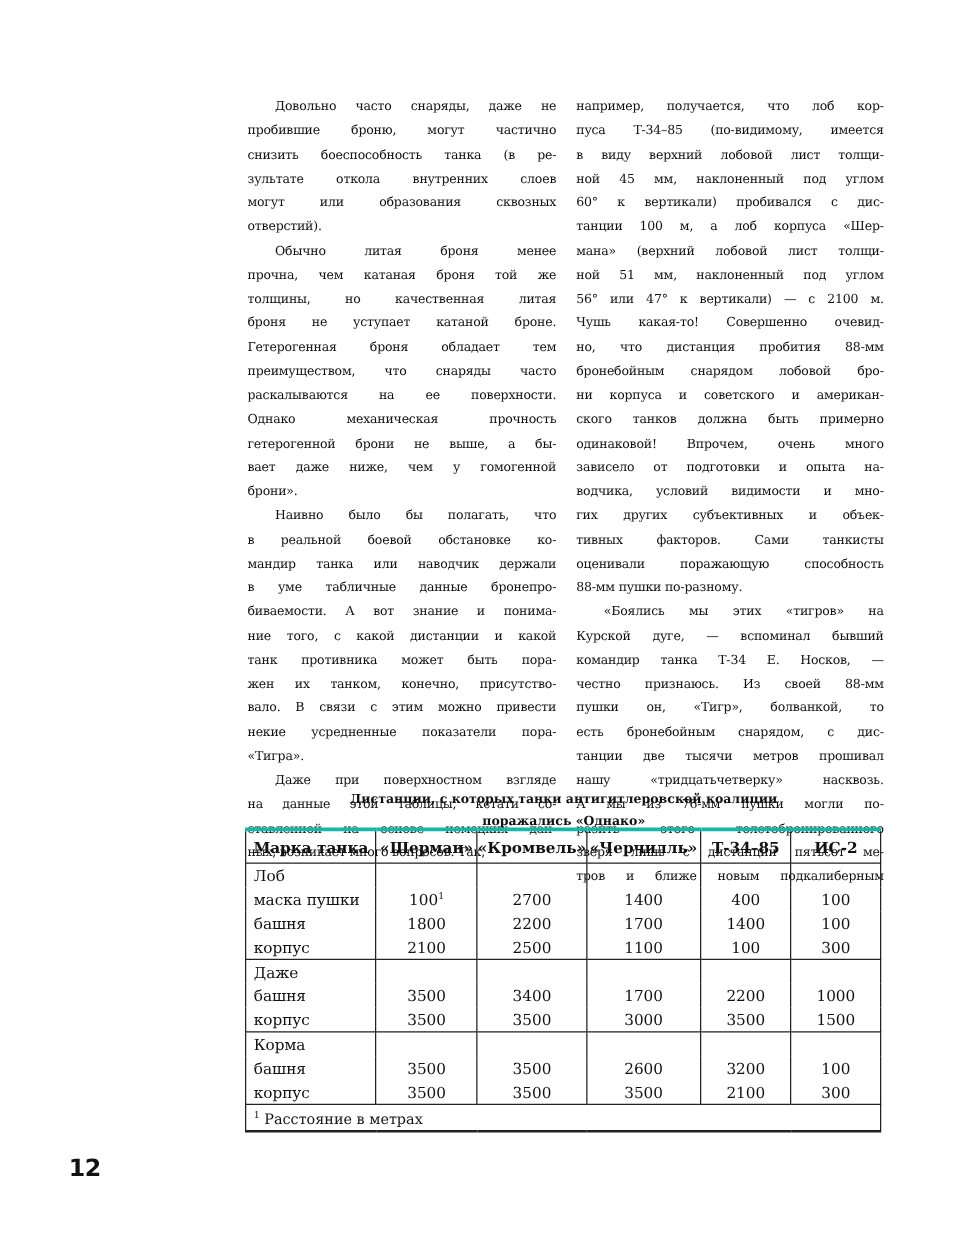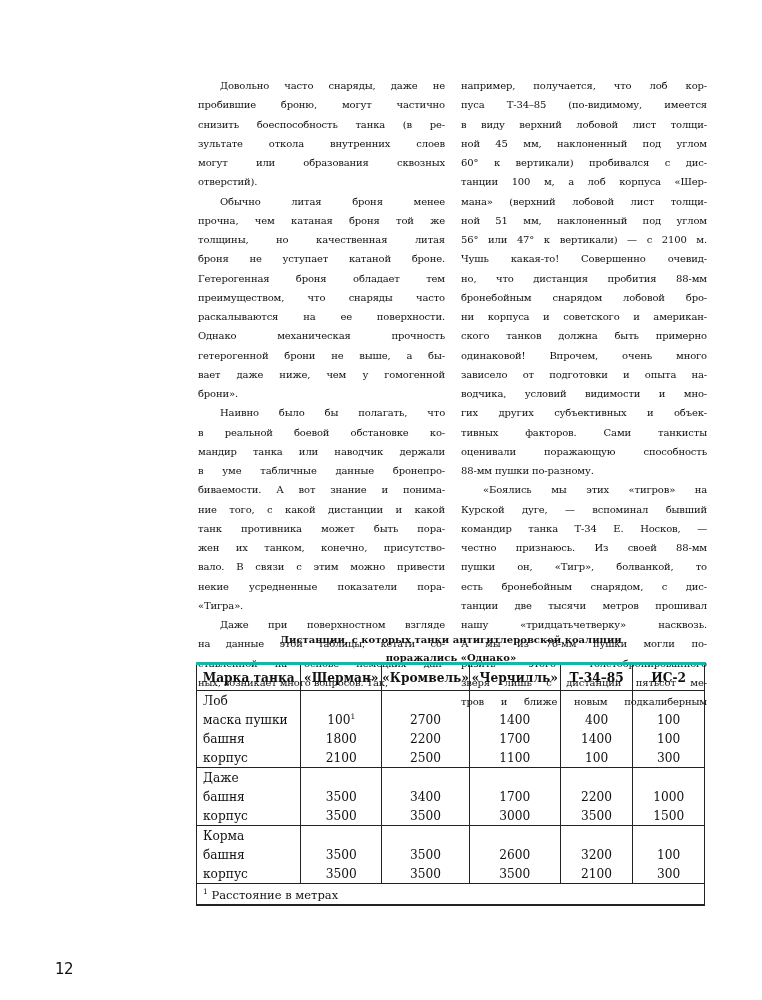--- a/index.html
+++ b/index.html
@@ -16,22 +16,22 @@
              font-weight: bold; font-size: 10px; line-height: 18px; }
   table.dist { position: absolute; left: 196px; top: 662px; width: 509px; border-collapse: collapse;
                font-size: 12.2px; }
   table.dist th, table.dist td { border-left: 1.5px solid #222; border-right: 1.5px solid #222; padding: 0; }
   table.dist th { font-weight: bold; height: 25px; border-top: 3px solid #14b8a6; border-bottom: 1.5px solid #222; text-align: center; }
   table.dist td { height: 19px; text-align: center; }
   table.dist td.lbl { text-align: left; padding-left: 6px; }
   table.dist tr.group-end td { border-bottom: 1.5px solid #222; }
   table.dist td.foot { text-align: left; padding-left: 6px; font-size: 11.5px; height: 20px; border-bottom: 2px solid #222; }
   sup { font-size: 7.5px; vertical-align: 5px; }
-  .pagenum { position: absolute; left: 55px; top: 960px; font-family: "DejaVu Sans", "Liberation Sans", sans-serif;
-             font-weight: normal; font-size: 15px; letter-spacing: -0.5px; }
+  .pagenum { position: absolute; left: 55px; top: 924px; font-family: "DejaVu Sans", "Liberation Sans", sans-serif;
+             font-weight: bold; font-size: 19px; letter-spacing: -0.5px; }
 </style>
 </head>
 <body>
 
 <div class="col col-left" id="colL">
     <p>
       <span class="line" style="padding-left: 22px;">Довольно часто снаряды, даже не</span>
       <span class="line">пробившие броню, могут частично</span>
       <span class="line">снизить боеспособность танка (в ре-</span>
       <span class="line">зультате откола внутренних слоев</span>

